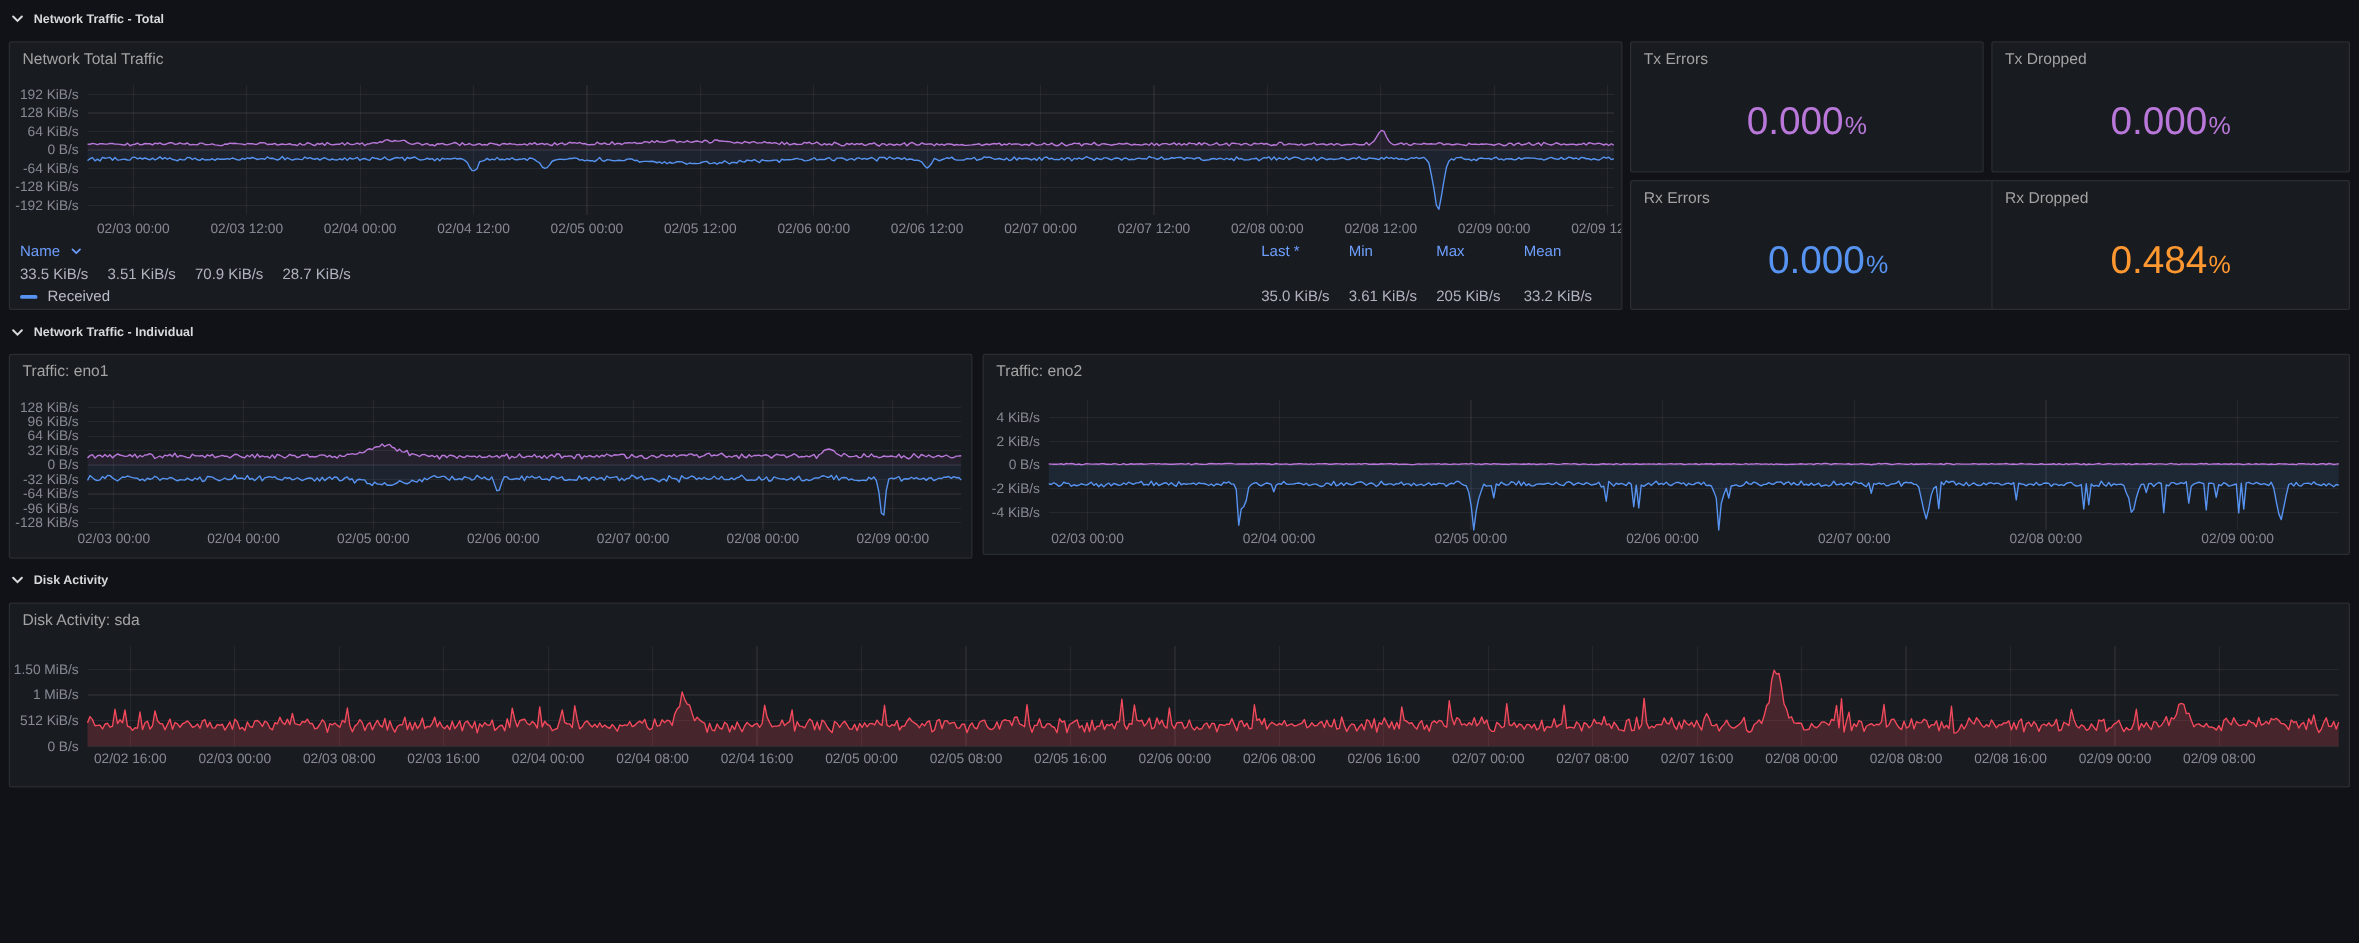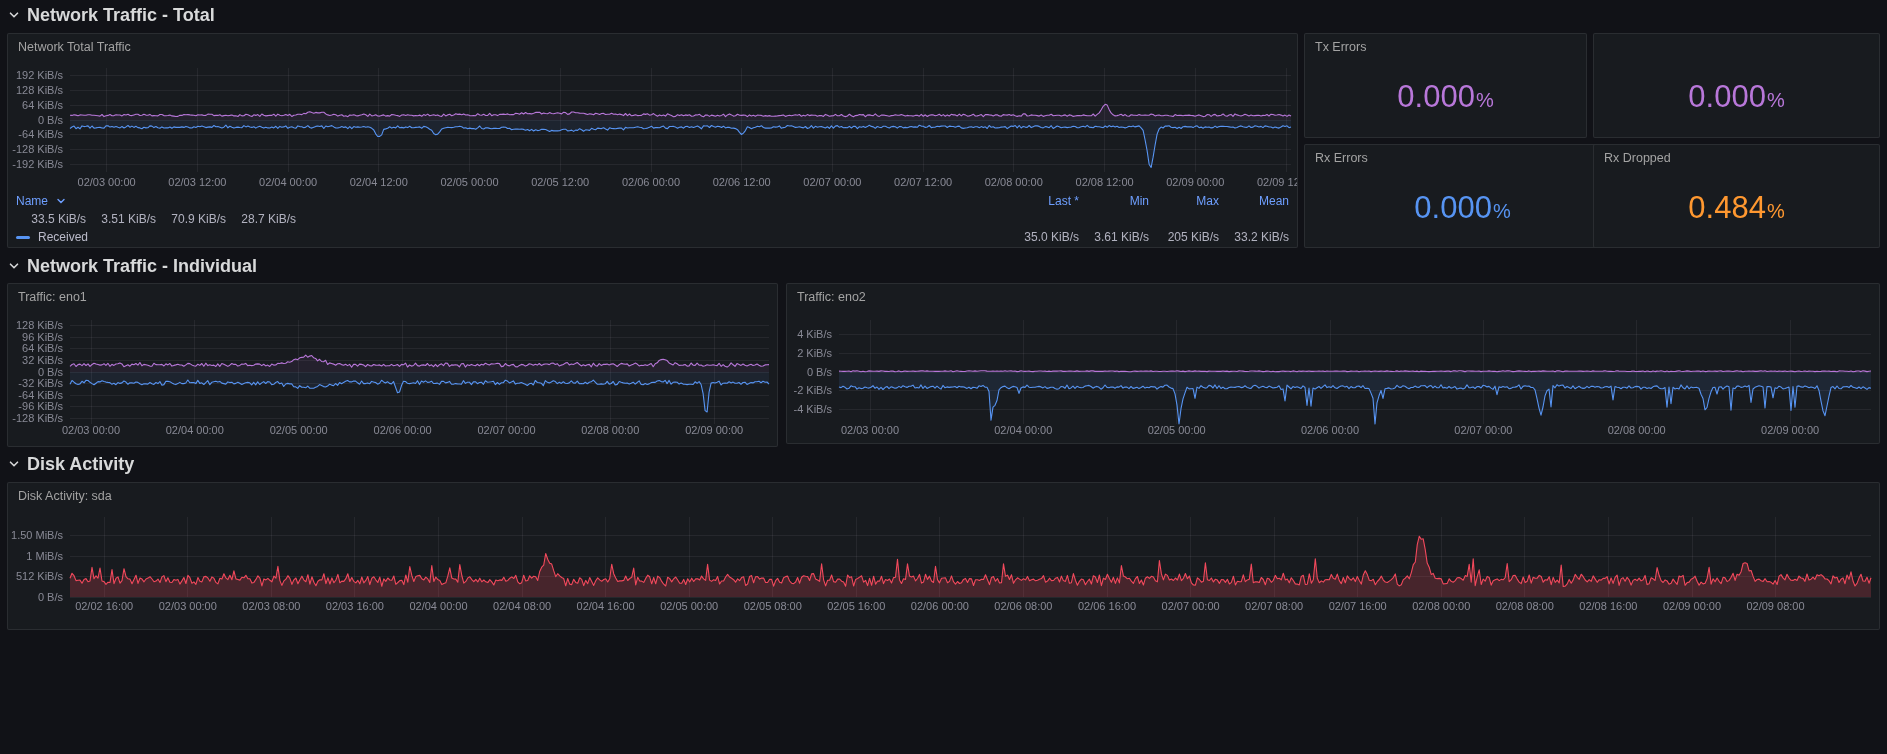--- a/index.html
+++ b/index.html
@@ -1,18 +1,18 @@
 <!DOCTYPE html>
 <html><head>
 <meta charset="utf-8">
 <style>
 *{box-sizing:border-box;margin:0;padding:0}
 html,body{width:1887px;height:754px;background:#111217;font-family:"Liberation Sans",sans-serif;color:#ccccdc;overflow:hidden}
 .dashboard{position:relative;width:1887px;height:754px}
-.row-header{position:absolute;left:8px;height:26px;display:flex;align-items:center;gap:7px;color:#d8d9da;font-size:18px;font-weight:700;cursor:pointer}
+.row-header{position:absolute;left:8px;height:26px;display:flex;align-items:center;gap:7px;color:#d8d9da;font-size:10px;font-weight:700;cursor:pointer}
 #h1{top:2px}#h2{top:253px}#h3{top:451px}
 .panel{position:absolute;background:#181b1f;border:1px solid rgba(204,204,220,.10);border-radius:2px;overflow:hidden}
 #p-total{left:7px;top:33px;width:1291px;height:215px}
 #p-txe{left:1304px;top:33px;width:283px;height:105px}
 #p-txd{left:1593px;top:33px;width:287px;height:105px}
 #p-rxe{left:1304px;top:144px;width:317px;height:104px}
 #p-rxd{left:1593px;top:144px;width:287px;height:104px}
 #p-eno1{left:7px;top:283px;width:771px;height:164px}
 #p-eno2{left:786px;top:283px;width:1094px;height:161px}
 #p-disk{left:7px;top:482px;width:1873px;height:148px}
@@ -21,21 +21,21 @@
 #c-total{left:0;top:0;width:1289px;height:158px}
 #c-eno1{left:0;top:0;width:769px;height:163px}
 #c-eno2{left:0;top:0;width:1092px;height:163px}
 #c-disk{left:0;top:0;width:1871px;height:146px}
 svg text.tick{font-family:"Liberation Sans",sans-serif;font-size:11px;fill:rgba(204,204,220,.62)}
 svg line.grid{stroke:rgba(204,204,220,.08);stroke-width:1;shape-rendering:crispEdges}
 .legend{position:absolute;left:8px;right:8px;top:158px;font-size:12px;z-index:2}
 .legend-row{display:flex;align-items:center;height:18px}
 .legend-row.head{color:#6e9fff}
 .lg-name{flex:1;display:flex;align-items:center;gap:8px;cursor:pointer}
-.lg-col{width:70px;text-align:right;cursor:pointer;white-space:nowrap}
+.lg-col{width:70px;cursor:pointer;white-space:nowrap}
 .swatch{width:14px;height:3px;border-radius:2px;flex:0 0 auto}
 .series-label{color:rgba(204,204,220,.9)}
 .val{color:rgba(204,204,220,.85)}
 .value-wrap{position:absolute;left:0;right:0;top:24px;bottom:0;display:flex;align-items:baseline;justify-content:center;font-weight:400}
 .value-wrap .num{font-size:31px;line-height:78px}
 .value-wrap .unit{font-size:20px;margin-left:1px}
 .chev{flex:0 0 auto}
 </style>
 </head>
 <body>
@@ -132,20 +132,21 @@
   </div>
 
   <div class="panel stat" id="p-txe">
     <div class="panel-title">Tx Errors</div>
     <div class="value-wrap" style="color: rgb(184, 119, 217);">
       <span class="num">0.000</span>
         <span class="unit">%</span>
     </div>
   </div>
   <div class="panel stat" id="p-txd">
+    <div class="panel-title">Tx Dropped</div>
     <div class="value-wrap" style="color: rgb(184, 119, 217);">
       <span class="num">0.000</span>
         <span class="unit">%</span>
     </div>
   </div>
   <div class="panel stat" id="p-rxe">
     <div class="panel-title">Rx Errors</div>
     <div class="value-wrap" style="color: rgb(87, 148, 242);">
       <span class="num">0.000</span>
         <span class="unit">%</span>

